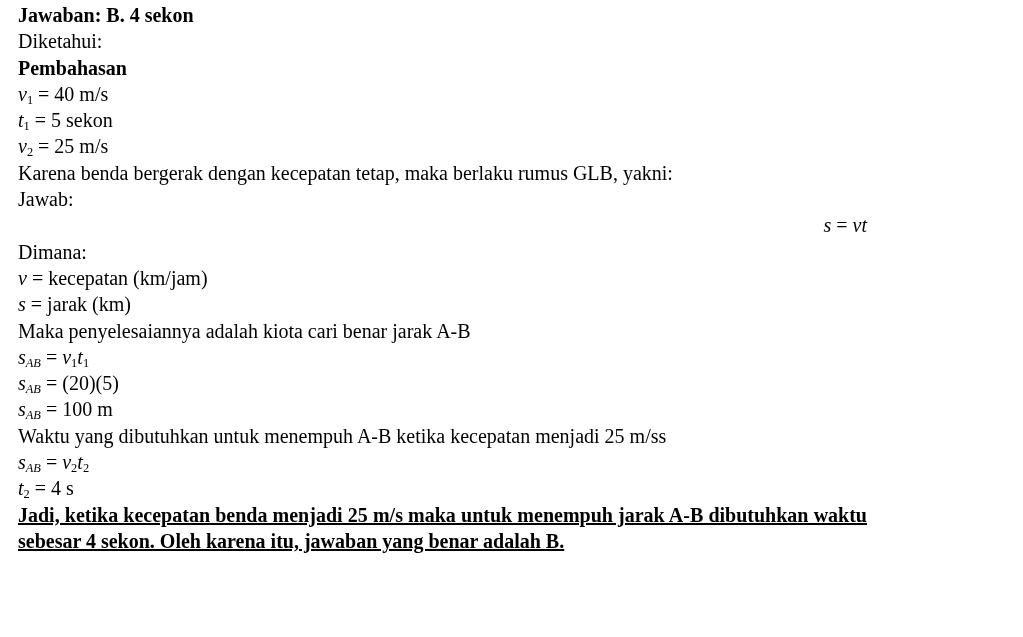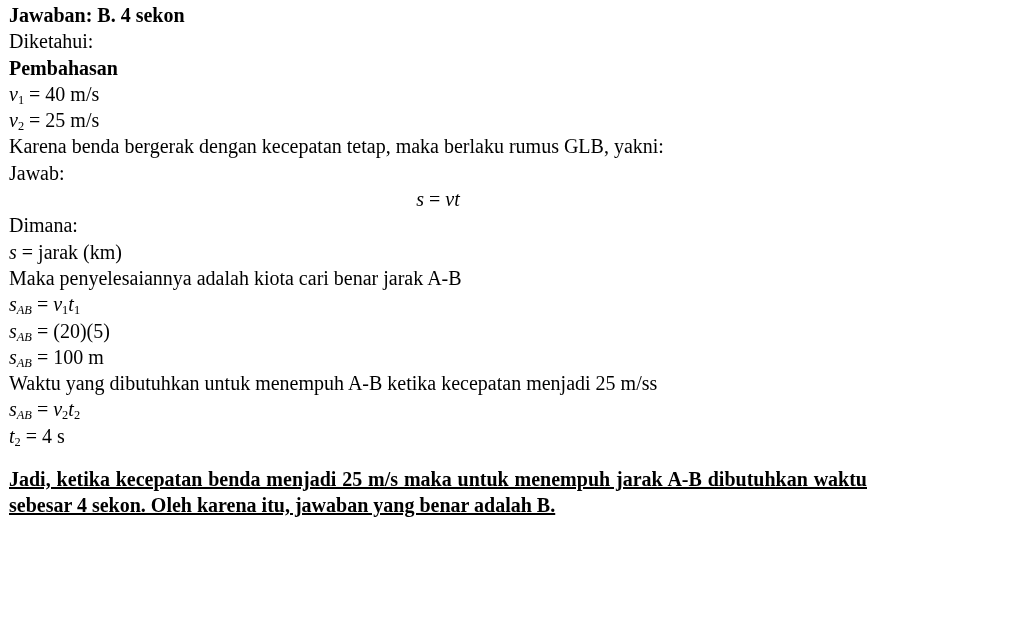--- a/index.html
+++ b/index.html
@@ -4,56 +4,58 @@
 <style>
   html, body {
     margin: 0;
     padding: 0;
     background: #ffffff;
   }
   .page {
     width: 874px;
     height: 637px;
     box-sizing: border-box;
-    padding: 2px 7px 0 9px;
+    padding: 2px 7px 0 18px;
     background: #ffffff;
     color: #000000;
     font-family: "Liberation Serif", "DejaVu Serif", serif;
     font-size: 20px;
     overflow: hidden;
   }
   .line {
     line-height: 26.3px;
     text-align: left;
   }
   .line.bold { font-weight: bold; }
   .line.underline { text-decoration: underline; text-decoration-thickness: 2px; }
-  .line.center { text-align: center; }
-  .line.justify { text-align: justify; margin-top: 17px; }
+  .line.center { text-align: right; }
+  .line.justify { text-align: justify; }
   .i { font-style: italic; }
   sub {
     font-size: 0.62em;
     line-height: 0;
     vertical-align: -0.28em;
   }
 </style>
 </head>
 <body style="background: rgb(255, 255, 255);">
 
 <div class="page" style="background: rgb(255, 255, 255); color: rgb(0, 0, 0);">
   <div class="lines">
       <div class="line bold"><span>Jawaban: B. 4 sekon</span></div>
       <div class="line"><span>Diketahui:</span></div>
       <div class="line bold"><span>Pembahasan</span></div>
       <div class="line"><span class="i">v</span><sub>1</sub><span> = 40 m/s</span></div>
+      <div class="line"><span class="i">t</span><sub>1</sub><span> = 5 sekon</span></div>
       <div class="line"><span class="i">v</span><sub>2</sub><span> = 25 m/s</span></div>
       <div class="line"><span>Karena benda bergerak dengan kecepatan tetap, maka berlaku rumus GLB, yakni:</span></div>
       <div class="line"><span>Jawab:</span></div>
       <div class="line center"><span class="i">s</span><span> = </span><span class="i">vt</span></div>
       <div class="line"><span>Dimana:</span></div>
+      <div class="line"><span class="i">v</span><span> = kecepatan (km/jam)</span></div>
       <div class="line"><span class="i">s</span><span> = jarak (km)</span></div>
       <div class="line"><span>Maka penyelesaiannya adalah kiota cari benar jarak A-B</span></div>
       <div class="line"><span class="i">s</span><sub class="i">AB</sub><span> = </span><span class="i">v</span><sub>1</sub><span class="i">t</span><sub>1</sub></div>
       <div class="line"><span class="i">s</span><sub class="i">AB</sub><span> = (20)(5)</span></div>
       <div class="line"><span class="i">s</span><sub class="i">AB</sub><span> = 100 m</span></div>
       <div class="line"><span>Waktu yang dibutuhkan untuk menempuh A-B ketika kecepatan menjadi 25 m/ss</span></div>
       <div class="line"><span class="i">s</span><sub class="i">AB</sub><span> = </span><span class="i">v</span><sub>2</sub><span class="i">t</span><sub>2</sub></div>
       <div class="line"><span class="i">t</span><sub>2</sub><span> = 4 s</span></div>
       <div class="line bold underline justify"><span>Jadi, ketika kecepatan benda menjadi 25 m/s maka untuk menempuh jarak A-B dibutuhkan waktu sebesar 4 sekon. Oleh karena itu, jawaban yang benar adalah B.</span></div>
     </div>

